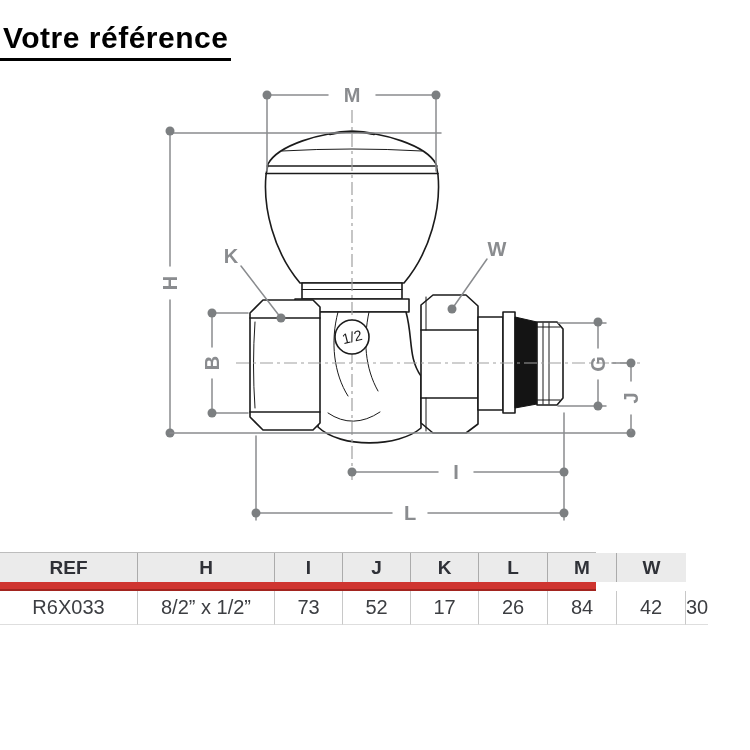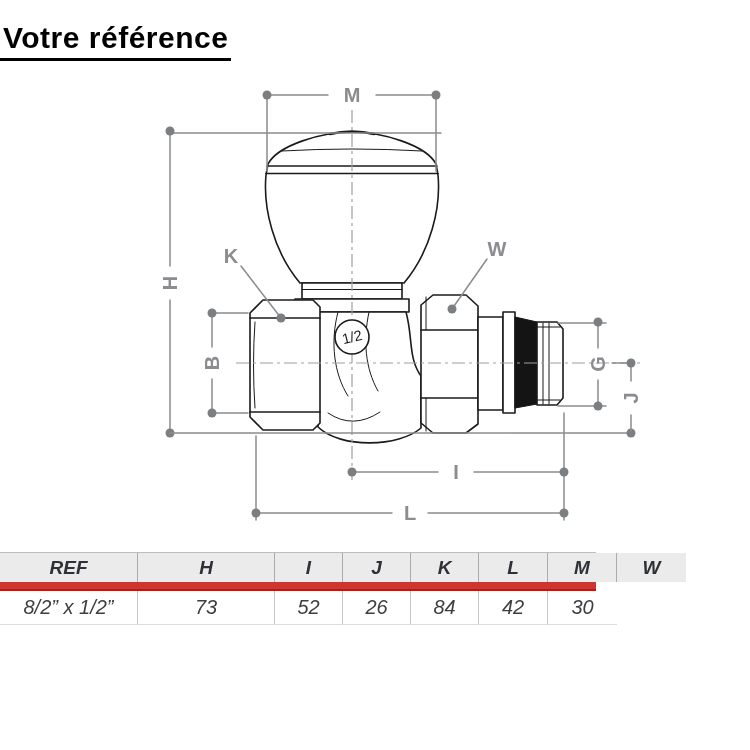--- a/index.html
+++ b/index.html
@@ -4,21 +4,21 @@
 <style>
   html,body{margin:0;padding:0;background:#fff;}
   .page{position:relative;width:750px;height:750px;background:#ffffff;overflow:hidden;
         font-family:"Liberation Sans",sans-serif;}
   .title-wrap{position:absolute;top:21px;left:0;width:750px;text-align:left;}
   .title-wrap span{display:inline-block;font-size:30px;font-weight:700;color:#000;
         letter-spacing:.5px;border-bottom:3px solid #000;padding:0 3px 3px 3px;}
   svg.drawing{position:absolute;top:0;left:0;display:block;}
 
   
-  .spec-table{position:absolute;top:552px;left:0;width:596px;font-style:italic;}
+  .spec-table{position:absolute;top:552px;left:0;width:596px;}
   .grid{display:grid;grid-template-columns:138px 137px 68px 68px 68px 69px 69px 69px 1fr;}
   .thead{border-top:1px solid #bdbdbd;}
   .thead .cell{background:#ebebeb;height:29px;line-height:29px;text-align:center;
         font-size:19px;font-weight:700;color:#2f3137;border-right:1px solid #ababab;}
   .thead .cell:last-child{border-right:none;}
   .redbar{height:7px;background:#cf3530;border-bottom:2px solid #a2241f;}
   .trow .cell{background:#ffffff;height:33px;line-height:33px;text-align:center;
         font-size:20px;font-weight:400;color:#3c3e42;border-right:1px solid #c8c8c8;
         border-bottom:1px solid #dedede;}
   .trow .cell:last-child{border-right:none;}
@@ -170,23 +170,25 @@
       <div class="cell">H</div>
       <div class="cell">I</div>
       <div class="cell">J</div>
       <div class="cell">K</div>
       <div class="cell">L</div>
       <div class="cell">M</div>
       <div class="cell">W</div>
     </div>
     <div class="redbar"></div>
     <div class="grid trow">
+      <div class="cell">R6X033</div>
       <div class="cell">8/2” x 1/2”</div>
       <div class="cell">73</div>
       <div class="cell">52</div>
+      <div class="cell">17</div>
       <div class="cell">26</div>
       <div class="cell">84</div>
       <div class="cell">42</div>
       <div class="cell">30</div>
     </div>
   </div>
 
 </div>
 
 </body></html>

